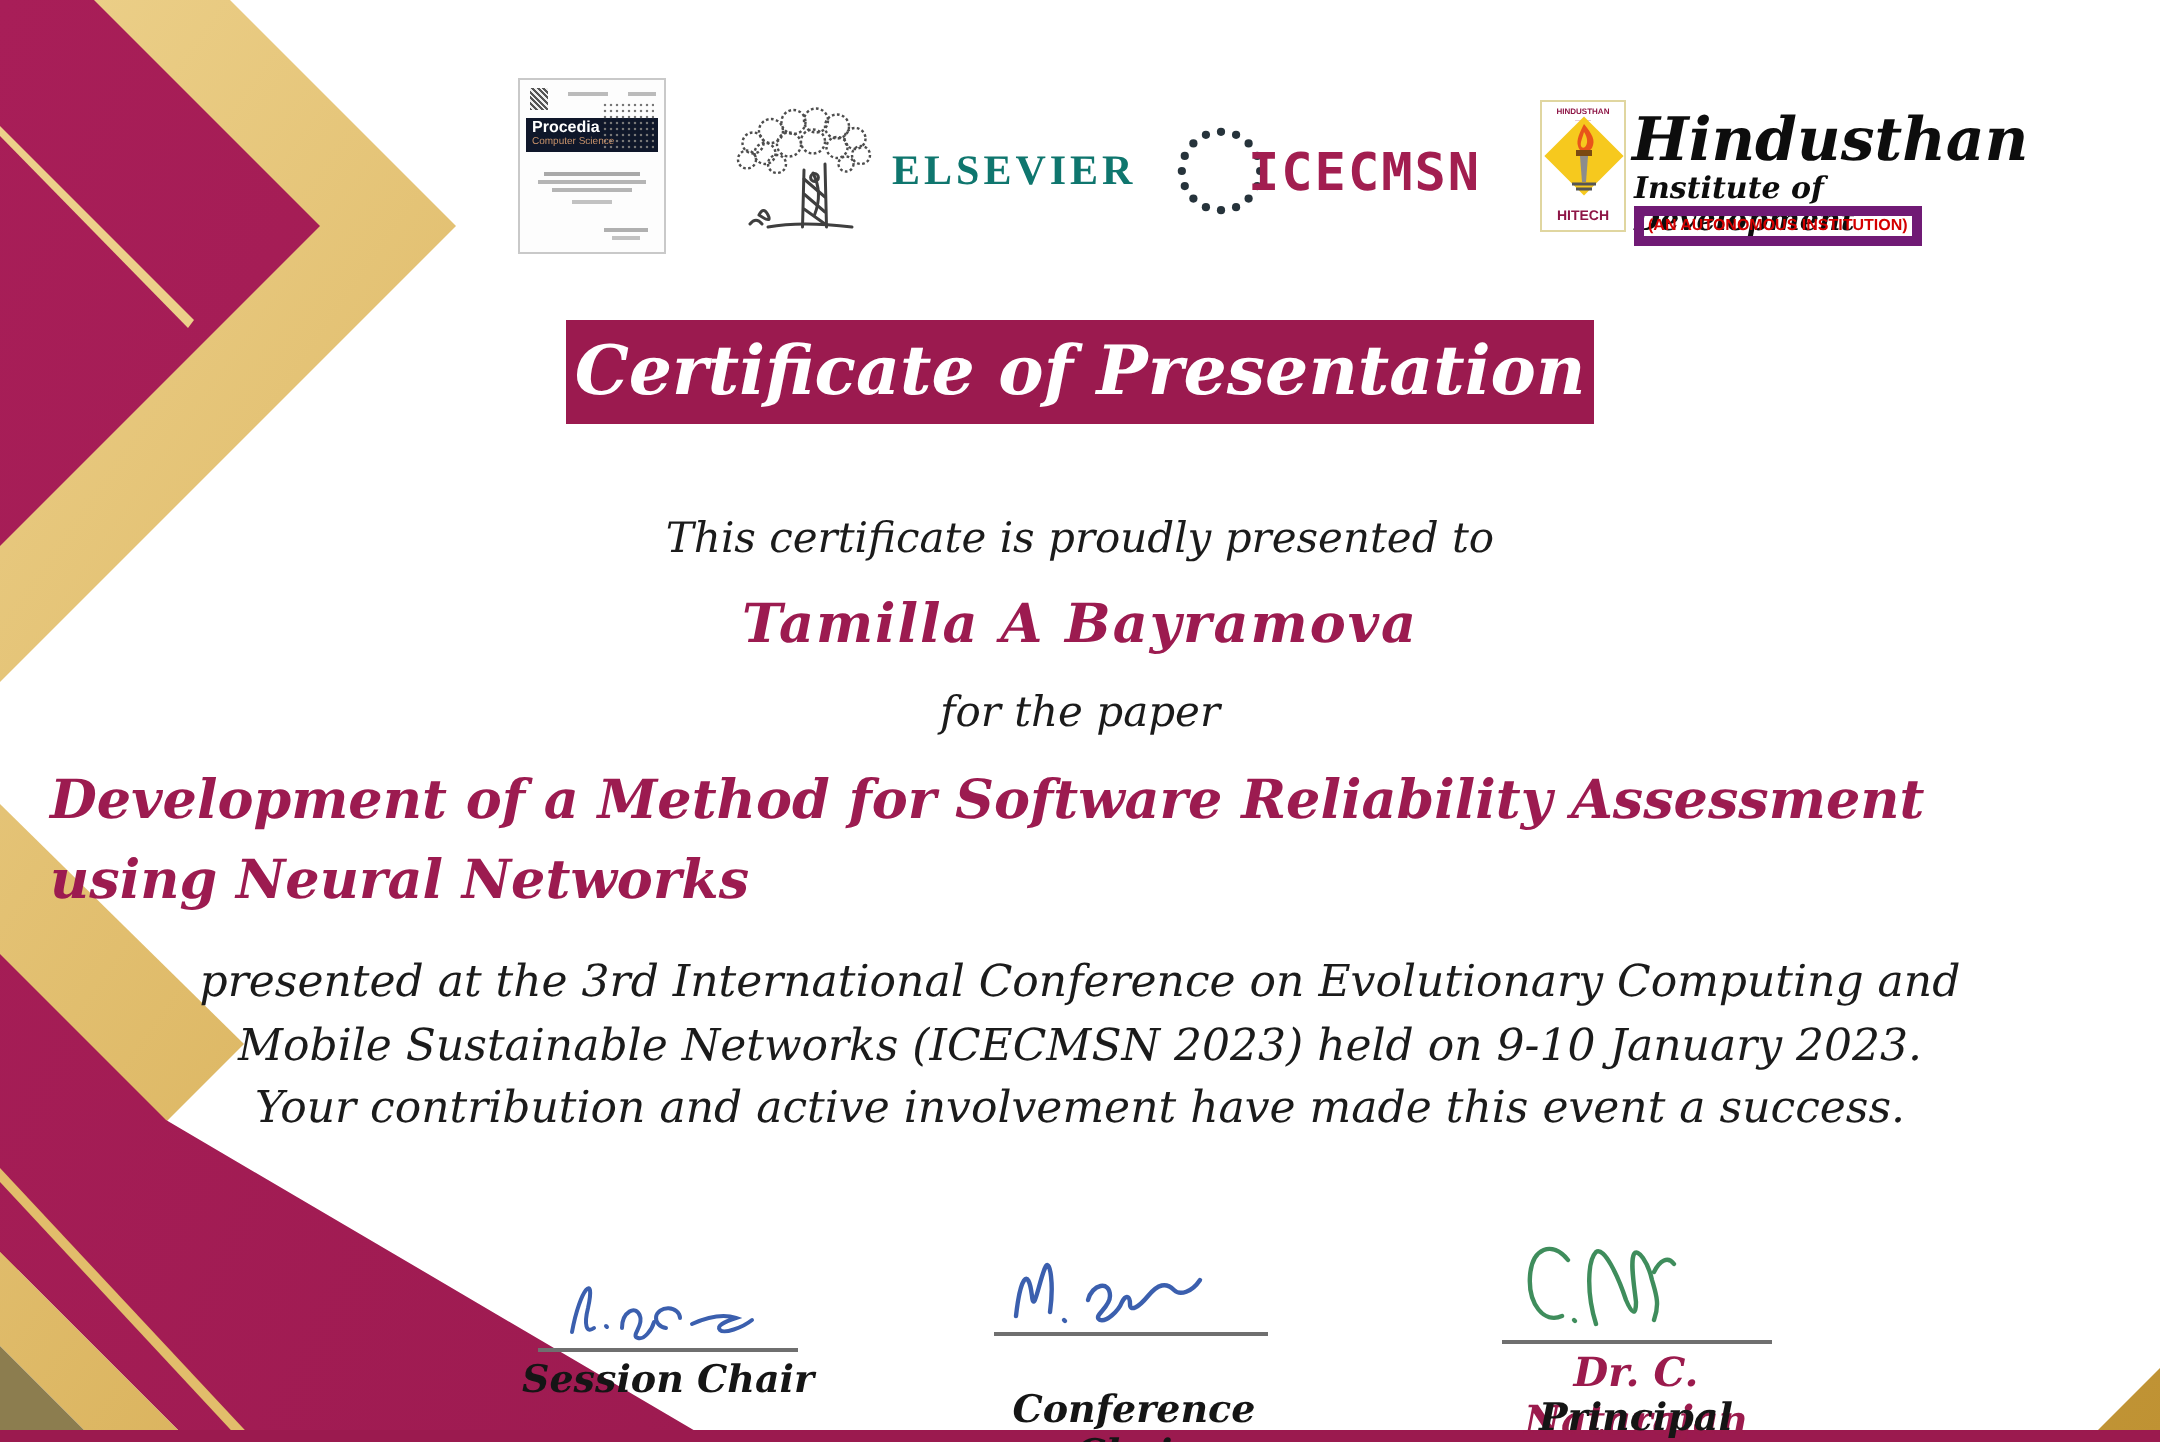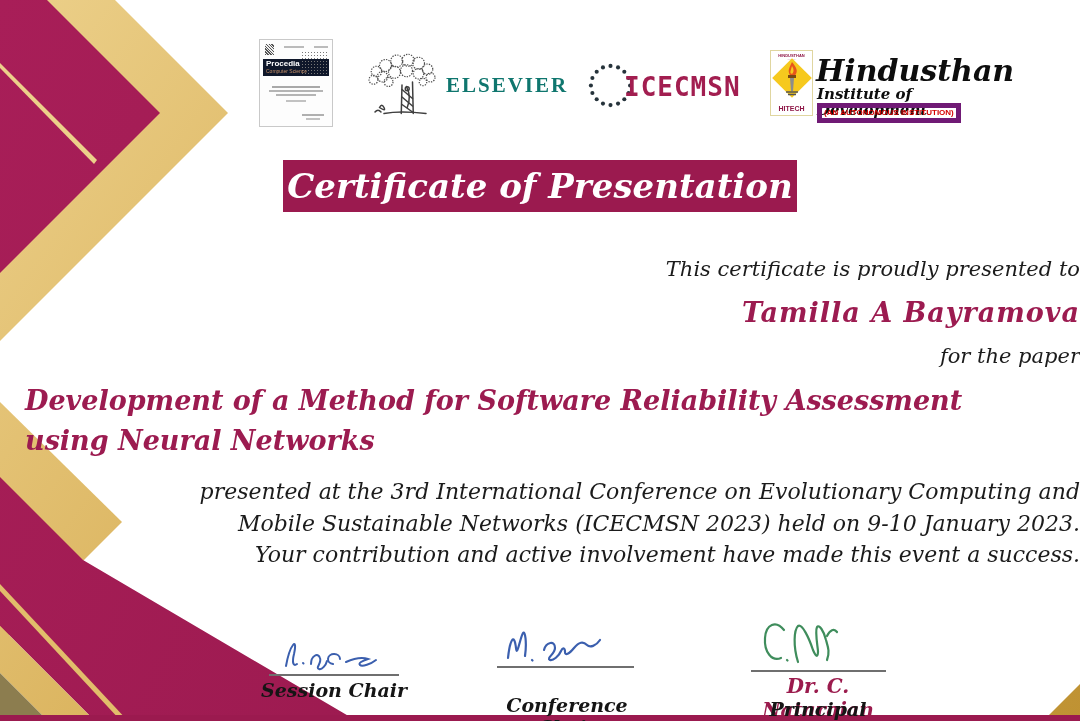--- a/index.html
+++ b/index.html
@@ -48,21 +48,21 @@
   .hit-diamond{position:absolute;left:7px;top:13px;width:28px;height:28px;background:#f6c91e;transform:rotate(45deg);}
   .hit-torch{position:absolute;left:9px;top:10px;width:24px;height:36px;}
   .hit-emblem-bottom{position:absolute;left:0;right:0;bottom:3px;color:#8e1646;font-family:"Liberation Sans",sans-serif;font-weight:bold;font-size:7px;line-height:7px;}
   .hit-name{left:816px;top:55px;width:170px;color:#0d0d0d;font-style:italic;font-weight:900;font-size:30px;line-height:32px;letter-spacing:0px;font-family:"DejaVu Serif",serif;}
   .hit-sub{left:817px;top:86px;width:170px;color:#0d0d0d;font-style:italic;font-weight:bold;font-size:15px;line-height:16px;font-family:"DejaVu Serif",serif;}
   .hit-tag{left:817px;top:103px;color:#d40000;border:5px solid #701a75;padding:0 2px;
      font-family:"Liberation Sans",sans-serif;font-weight:bold;font-size:8px;line-height:10px;}
   
   .banner{left:50%;transform:translateX(-50%);top:160px;width:514px;height:52px;background:#9b1a4f;
      color:#ffffff;font-style:italic;font-weight:600;font-size:34px;line-height:52px;text-align:center;}
-  .c-line{left:0;width:1080px;text-align:right;font-style:italic;color:#1b1b1b;}
+  .c-line{left:0;width:1080px;text-align:center;font-style:italic;color:#1b1b1b;}
   .presented{top:257px;font-size:21px;}
   .recipient{top:297px;font-size:27px;color:#9c1b50;font-weight:600;letter-spacing:1px;}
   .forpaper{top:344px;font-size:21px;}
   .paper-title{top:381px;left:25px;width:1030px;font-size:27px;line-height:40px;color:#9c1b50;font-weight:600;text-align:left;font-style:italic;}
   .bodytext{top:476px;font-size:22px;line-height:31.5px;}
   
   .sig-line{position:absolute;height:2px;background:#6f6f6f;}
   .sig-label{position:absolute;text-align:center;font-style:italic;font-weight:600;color:#151515;font-size:19px;}
   .sig-name{position:absolute;text-align:center;font-style:italic;font-weight:700;color:#9b1b4d;font-size:20px;}
 </style>

